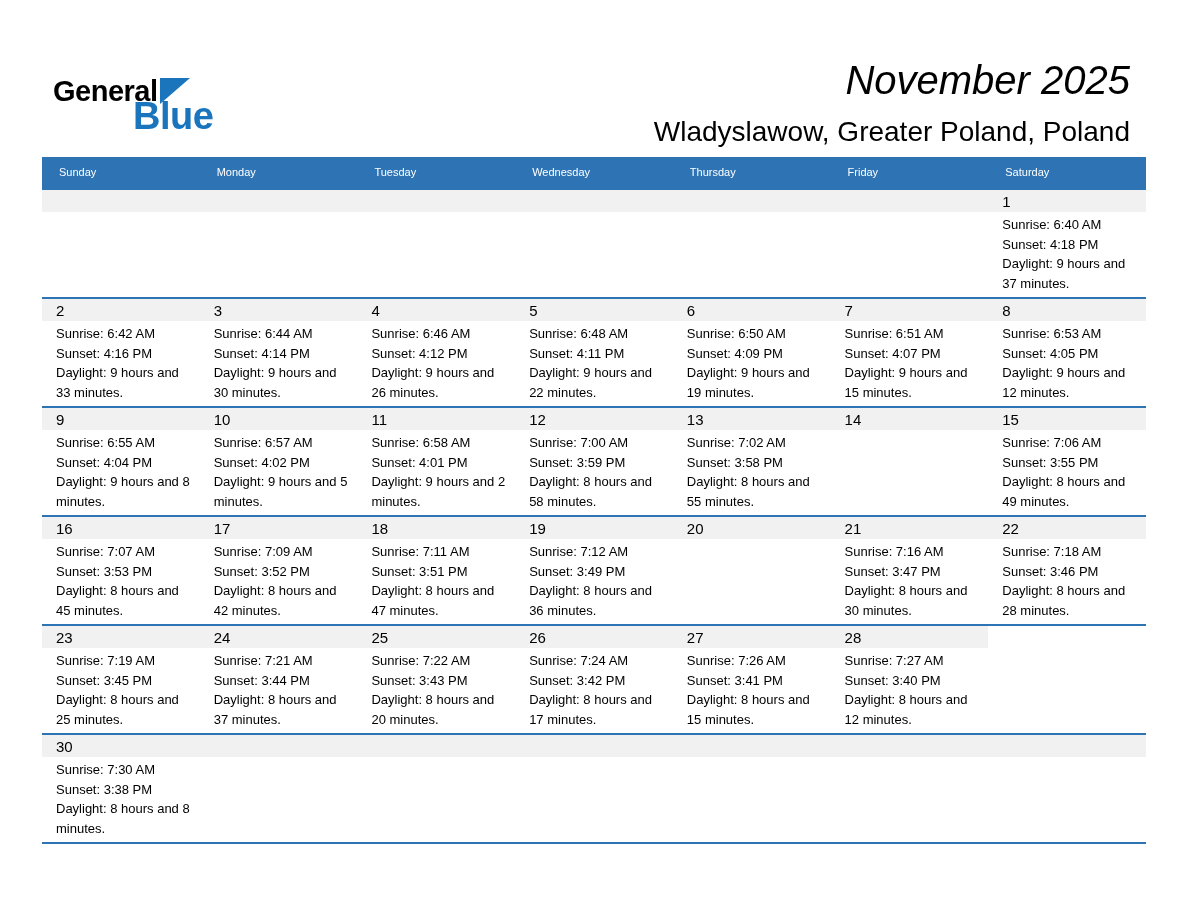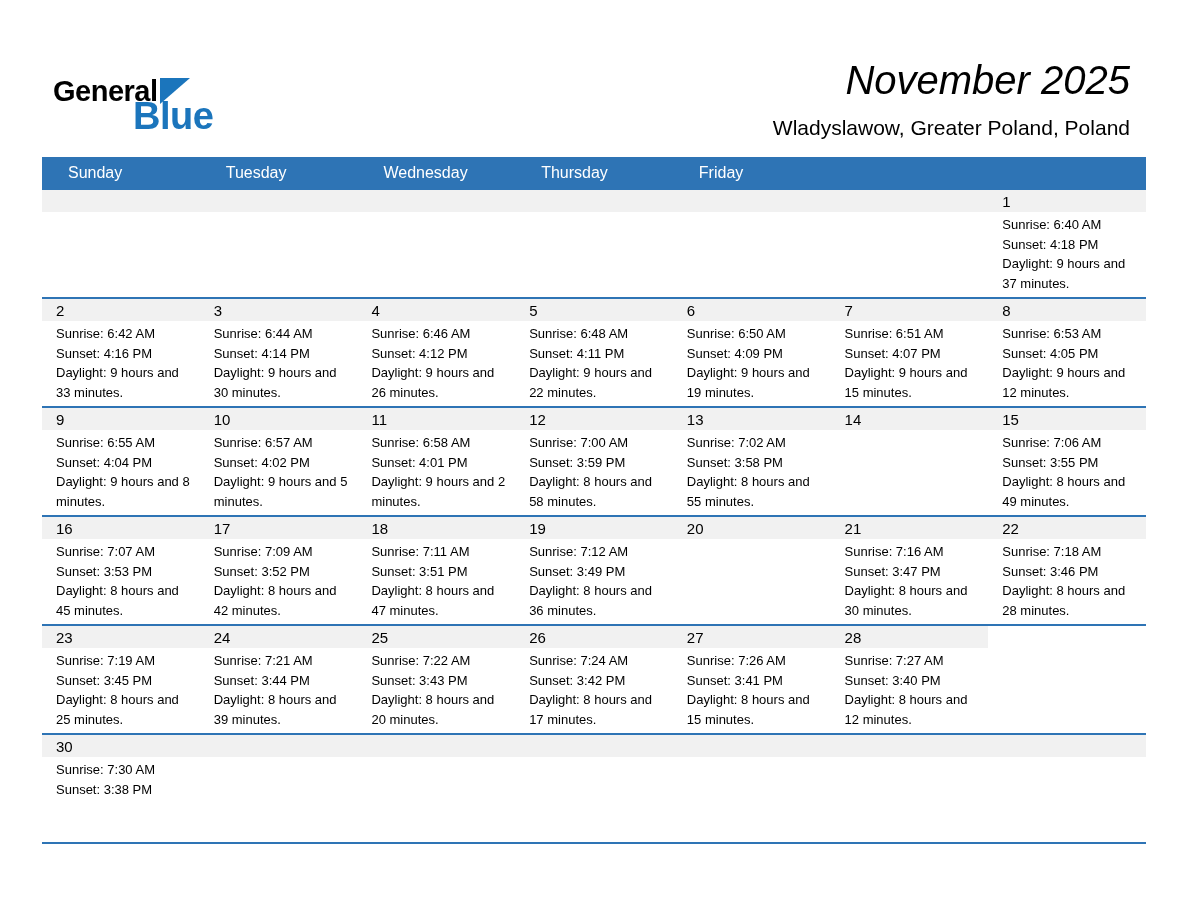--- a/index.html
+++ b/index.html
@@ -12,26 +12,26 @@
 
   
   .logo{position:absolute;left:53px;top:76px;width:160px;}
   .logo-row{display:flex;align-items:flex-start;}
   .logo-general{font-size:29px;font-weight:700;color:#000;line-height:30px;letter-spacing:-0.5px;}
   .logo-triangle{margin-left:2px;margin-top:2px;}
   .logo-blue{font-size:38px;font-weight:700;color:#1B75BC;line-height:28px;margin-left:80px;margin-top:-4px;letter-spacing:-0.5px;}
 
   
   .title{position:absolute;right:58px;top:58px;font-size:40px;font-weight:400;text-align:right;white-space:nowrap;font-style:italic;}
-  .subtitle{position:absolute;right:58px;top:116px;font-size:21px;font-weight:400;text-align:right;white-space:nowrap;}
+  .subtitle{position:absolute;right:58px;top:116px;font-size:28px;font-weight:400;text-align:right;white-space:nowrap;}
 
   
   .calendar{position:absolute;left:42px;top:157px;width:1104px;border-bottom:2px solid #2E74B5;}
   .hrow{display:grid;grid-template-columns:repeat(7,1fr);background:#2E74B5;height:31px;}
-  .hcell{color:#fff;font-size:16px;line-height:31px;padding-left:26px;overflow:hidden;}
+  .hcell{color:#fff;font-size:11px;line-height:31px;padding-left:17px;overflow:hidden;}
   .week-row{display:grid;grid-template-columns:repeat(7,1fr);border-top:2px solid #2E74B5;height:107px;background:#fff;}
   .day-cell{overflow:hidden;}
   .day-num{
     height:20px;background:#F1F1F1;font-size:15px;line-height:20px;
     padding:2px 0 0 14px;
   }
   .day-details{padding:3px 8px 0 14px;font-size:13px;line-height:19.7px;}
   .detail-line{white-space:normal;}
 </style>
 </head>
@@ -48,24 +48,26 @@
     </div>
     <div class="logo-blue">Blue</div>
   </div>
 
   <div class="title">November 2025</div>
   <div class="subtitle">Wladyslawow, Greater Poland, Poland</div>
 
   <div class="calendar">
     <div class="hrow">
         <div class="hcell">Sunday</div>
+        <div class="hcell">Monday</div>
         <div class="hcell">Tuesday</div>
         <div class="hcell">Wednesday</div>
         <div class="hcell">Thursday</div>
         <div class="hcell">Friday</div>
+        <div class="hcell">Saturday</div>
       </div>
     <div>
         <div class="week-row">
           <div class="day-cell">
             <div class="day-num"></div>
             <div class="day-details"></div>
           </div>
           <div class="day-cell">
             <div class="day-num"></div>
             <div class="day-details"></div>
@@ -266,21 +268,21 @@
               <div class="detail-line">Sunrise: 7:19 AM</div>
               <div class="detail-line">Sunset: 3:45 PM</div>
               <div class="detail-line">Daylight: 8 hours and 25 minutes.</div>
             </div>
           </div>
           <div class="day-cell">
             <div class="day-num">24</div>
             <div class="day-details">
               <div class="detail-line">Sunrise: 7:21 AM</div>
               <div class="detail-line">Sunset: 3:44 PM</div>
-              <div class="detail-line">Daylight: 8 hours and 39 minutes.</div>
+              <div class="detail-line">Daylight: 8 hours and 37 minutes.</div>
             </div>
           </div>
           <div class="day-cell">
             <div class="day-num">25</div>
             <div class="day-details">
               <div class="detail-line">Sunrise: 7:22 AM</div>
               <div class="detail-line">Sunset: 3:43 PM</div>
               <div class="detail-line">Daylight: 8 hours and 20 minutes.</div>
             </div>
           </div>
@@ -308,20 +310,21 @@
               <div class="detail-line">Daylight: 8 hours and 12 minutes.</div>
             </div>
           </div>
         </div>
         <div class="week-row">
           <div class="day-cell">
             <div class="day-num">30</div>
             <div class="day-details">
               <div class="detail-line">Sunrise: 7:30 AM</div>
               <div class="detail-line">Sunset: 3:38 PM</div>
+              <div class="detail-line">Daylight: 8 hours and 8 minutes.</div>
             </div>
           </div>
           <div class="day-cell">
             <div class="day-num"></div>
             <div class="day-details"></div>
           </div>
           <div class="day-cell">
             <div class="day-num"></div>
             <div class="day-details"></div>
           </div>

